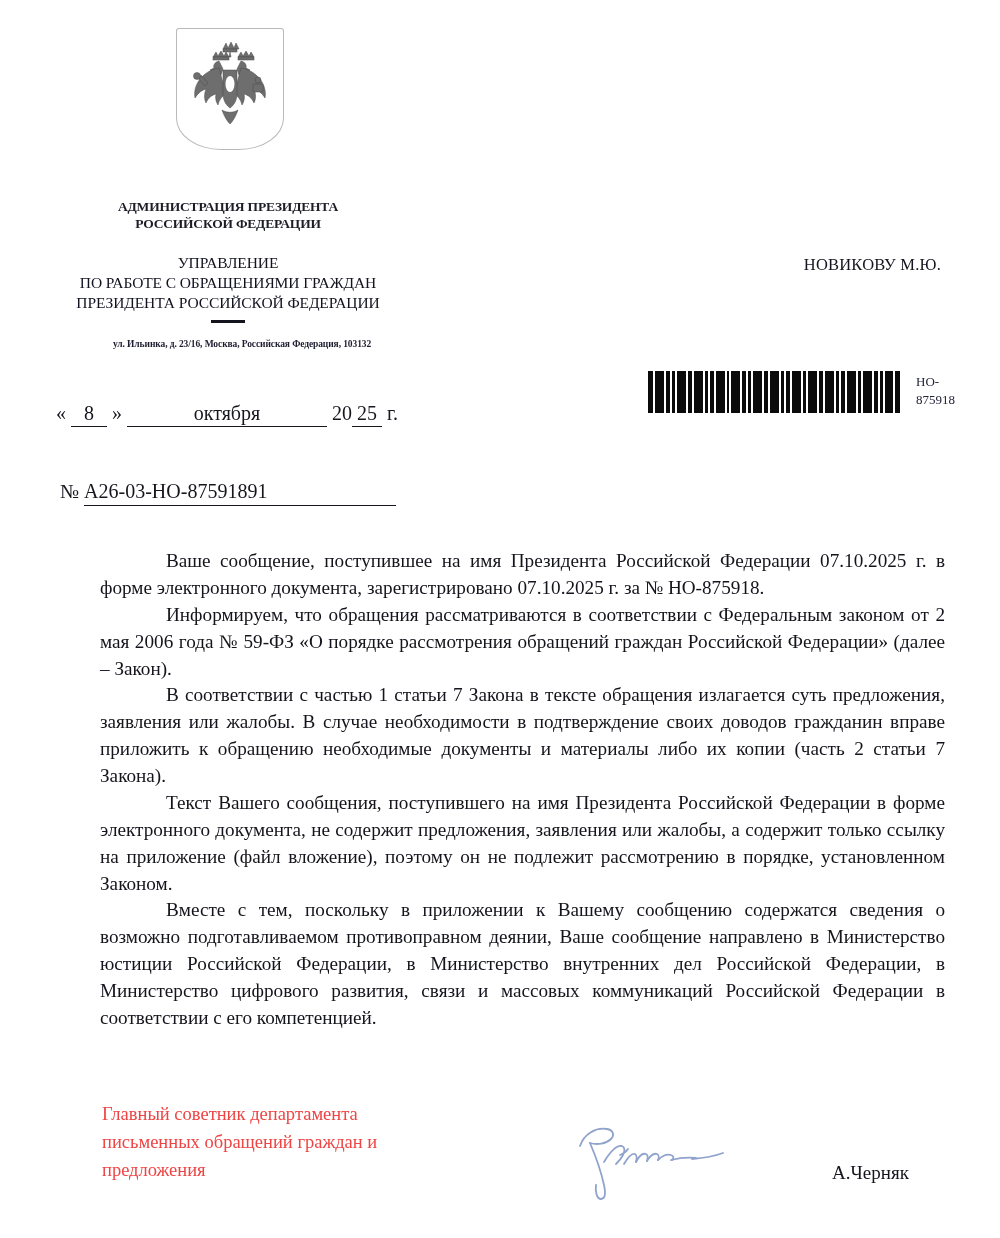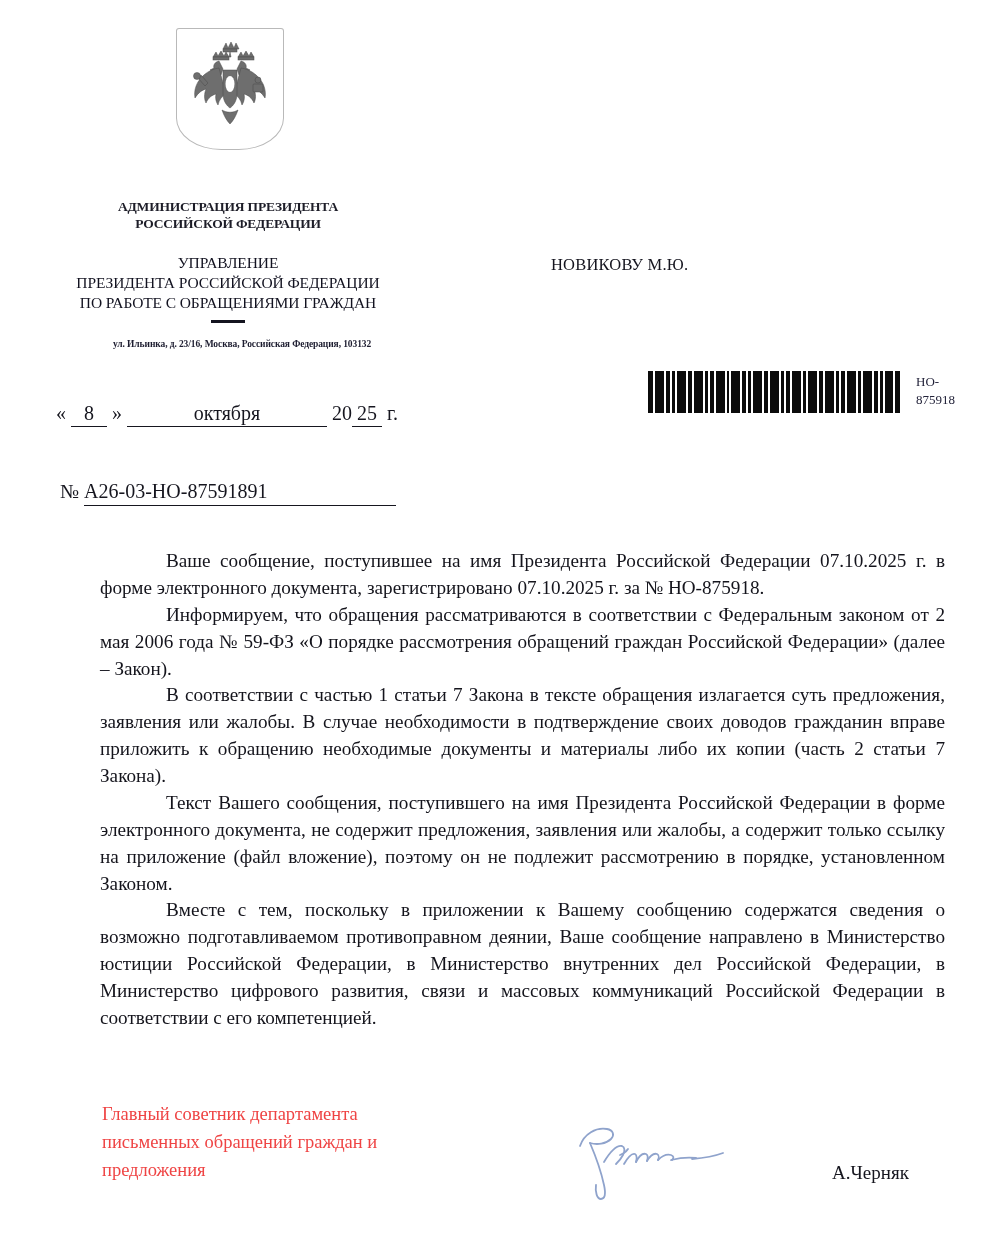--- a/index.html
+++ b/index.html
@@ -87,20 +87,21 @@
   #addressee-block {
     position: absolute;
     left: 551px;
     top: 255px;
     width: 390px;
   }
   #addressee-name {
     font-size: 16.5px;
     letter-spacing: 0.2px;
     color: #15151f;
+    text-align: right;
   }
   #addressee-email {
     margin-top: 26px;
     font-size: 15px;
     color: #24243a;
   }
 
   
   #barcode-block {
     position: absolute;
@@ -259,22 +260,22 @@
   </svg>
 </div>
 
 <div id="letterhead">
   <div id="org-name">
     <div>АДМИНИСТРАЦИЯ ПРЕЗИДЕНТА</div>
     <div>РОССИЙСКОЙ ФЕДЕРАЦИИ</div>
   </div>
   <div id="dept-title">
     <div>УПРАВЛЕНИЕ</div>
+    <div>ПО РАБОТЕ С ОБРАЩЕНИЯМИ ГРАЖДАН</div>
     <div>ПРЕЗИДЕНТА РОССИЙСКОЙ ФЕДЕРАЦИИ</div>
-    <div>ПО РАБОТЕ С ОБРАЩЕНИЯМИ ГРАЖДАН</div>
   </div>
   <div id="dept-rule"></div>
 </div>
 
 <div id="address-line">ул. Ильинка, д. 23/16, Москва, Российская Федерация, 103132</div>
 
 <div id="addressee-block">
   <div id="addressee-name">НОВИКОВУ М.Ю.</div>
 </div>
 

